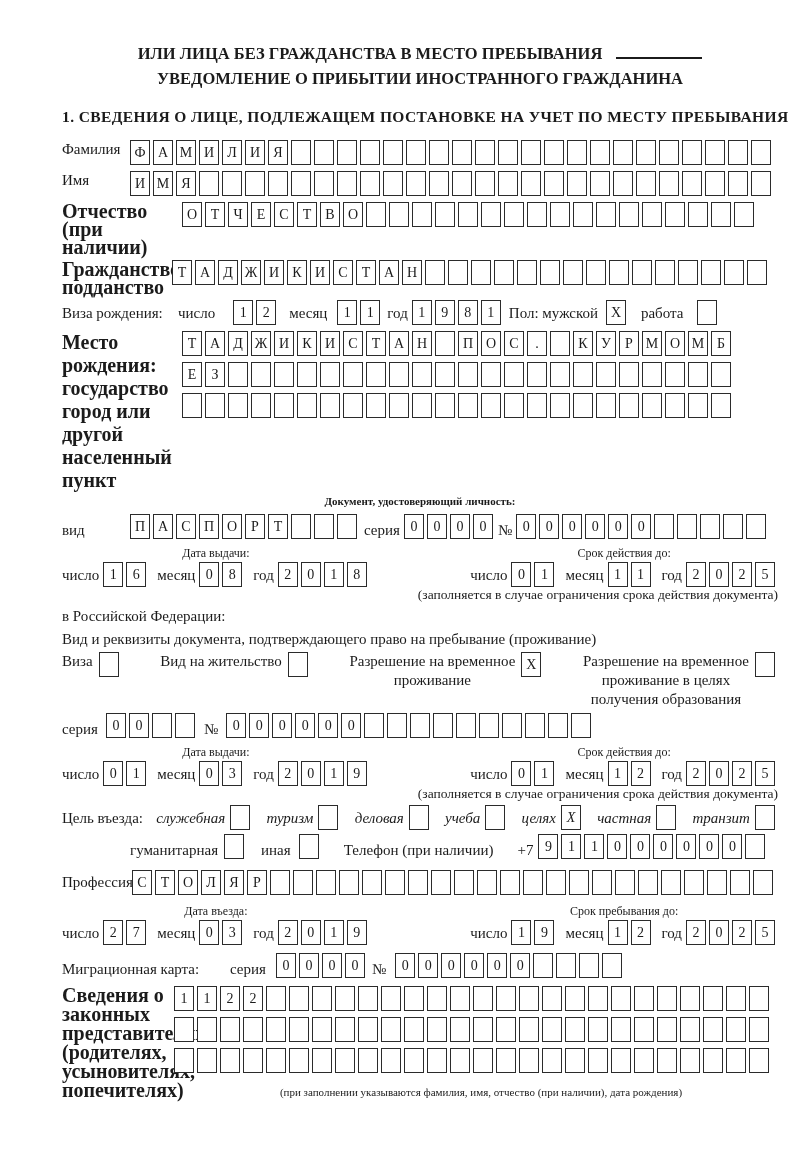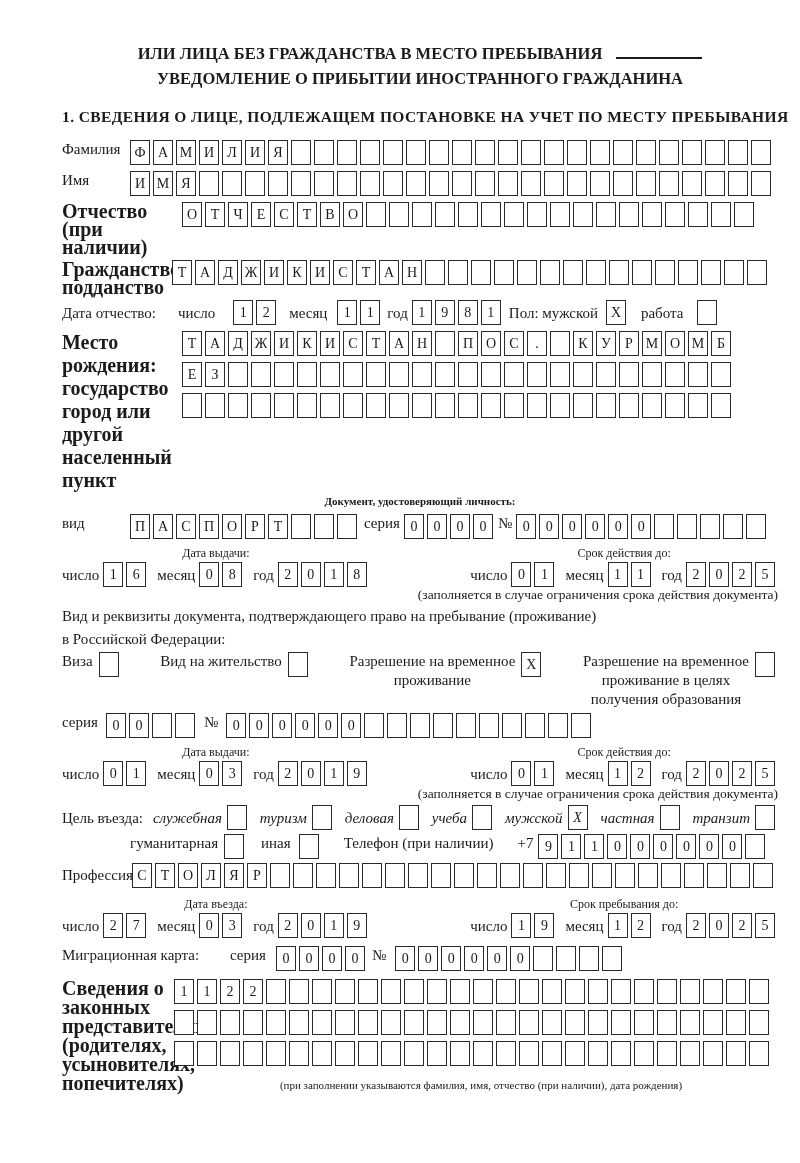--- a/index.html
+++ b/index.html
@@ -34,41 +34,41 @@
   .bp-label .ln{line-height:23px;}
   .rep-label .ln{line-height:19px;}
   .mb6{margin-bottom:6px;}
   
   .bd{display:flex;align-items:center;margin-bottom:6px;}
   .bd .lbl{margin-right:4px;}
   .bd .gap{margin-left:12px;}
   
   .dochead{text-align:center;font-weight:bold;font-size:11px;line-height:19px;margin-bottom:3px;}
   
-  .kind-row{display:flex;align-items:flex-start;margin-bottom:6px;}
+  .kind-row{display:flex;align-items:flex-end;margin-bottom:6px;}
   .kind-row .lbl{margin-right:4px;}
   
   .dwrap{display:flex;justify-content:space-between;}
   .dcol{width:auto;}
   .dtitle{text-align:center;font-size:12px;line-height:17px;}
   .dmy{display:flex;align-items:center;}
   .dmy .lbl{margin-right:4px;}
   .dmy .cells{margin-right:8px;}
   .dmy .cells:last-child{margin-right:0;}
   .dnote{text-align:right;font-size:13.5px;line-height:15px;margin-bottom:4px;}
   .intro{font-size:15px;line-height:21px;margin-bottom:2px;}
   
   .optrow{display:flex;justify-content:space-between;align-items:flex-start;margin-bottom:4px;}
   .opt{display:flex;align-items:flex-start;}
   .opt .lines{text-align:center;font-size:15px;line-height:19px;margin-right:6px;}
   
   .prow{display:flex;justify-content:space-between;align-items:center;margin-bottom:4px;}
   .pitem{display:flex;align-items:center;font-style:italic;}
   .pitem .lbl{margin-right:5px;}
-  .phone-row{display:flex;align-items:flex-start;margin-bottom:4px;padding-left:68px;}
+  .phone-row{display:flex;align-items:flex-end;margin-bottom:11px;padding-left:68px;}
   
   .reprow{display:flex;align-items:flex-start;}
   .repright{flex:1;}
   .repright .cells{margin-bottom:6px;}
   .repnote{text-align:center;font-size:11px;line-height:15px;padding-left:10px;}
 </style>
 </head>
 <body>
 
 <div class="page">
@@ -215,21 +215,21 @@
         <span class="cell"></span>
         <span class="cell"></span>
         <span class="cell"></span>
         <span class="cell"></span>
         <span class="cell"></span>
         <span class="cell"></span>
       </div>
   </div>
 
   <div class="bd">
-    <span class="lbl" style="width:112px;">Дата отчество:</span>
+    <span class="lbl" style="width:112px;">Виза рождения:</span>
     <span class="lbl">число</span>
     <span class="cells gap" style="margin-left:14px;">
         <span class="cell">1</span>
         <span class="cell">2</span>
       </span>
     <span class="lbl" style="margin-left:10px;">месяц</span>
     <span class="cells" style="margin-left:6px;">
         <span class="cell">1</span>
         <span class="cell">1</span>
       </span>
@@ -419,22 +419,22 @@
             <span class="cell">2</span>
             <span class="cell">0</span>
             <span class="cell">2</span>
             <span class="cell">5</span>
           </span>
       </div>
     </div>
   </div>
   <div class="dnote">(заполняется в случае ограничения срока действия документа)</div>
 
+  <div class="intro">в Российской Федерации:</div>
   <div class="intro">Вид и реквизиты документа, подтверждающего право на пребывание (проживание)</div>
-  <div class="intro">в Российской Федерации:</div>
 
   <div class="optrow">
     <div class="opt">
       <div class="lines">
         <div>Виза</div>
       </div>
       <span class="cells">
           <span class="cell"></span>
         </span>
     </div>
@@ -564,21 +564,21 @@
           <span class="cell"></span>
         </span>
     </span>
     <span class="pitem">
       <span class="lbl">учеба</span>
       <span class="cells">
           <span class="cell"></span>
         </span>
     </span>
     <span class="pitem">
-      <span class="lbl">мужской</span>
+      <span class="lbl">целях</span>
       <span class="cells">
           <span class="cell">X</span>
         </span>
     </span>
     <span class="pitem">
       <span class="lbl">частная</span>
       <span class="cells">
           <span class="cell"></span>
         </span>
     </span>

